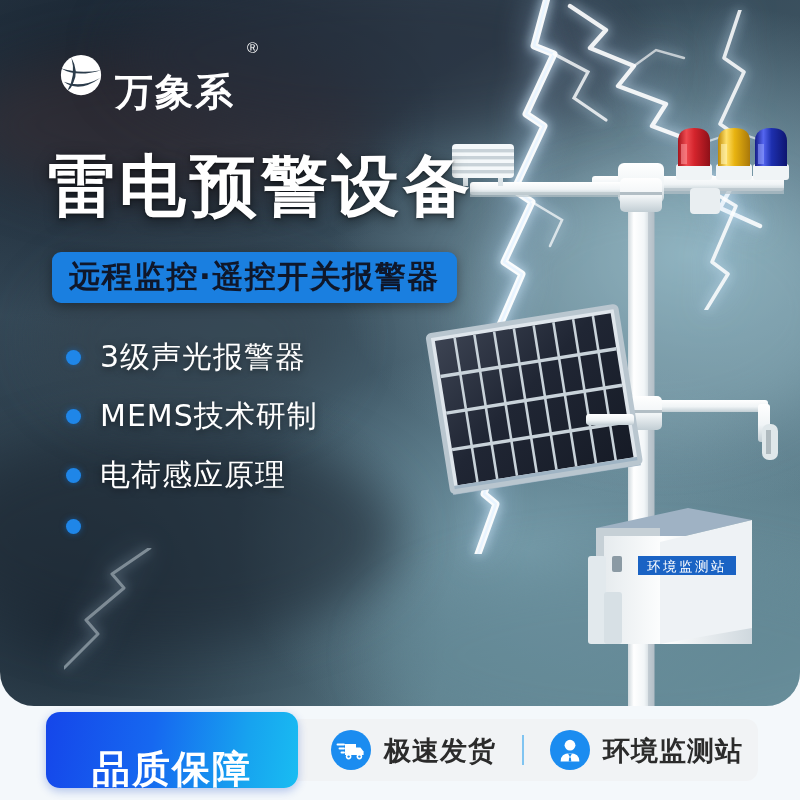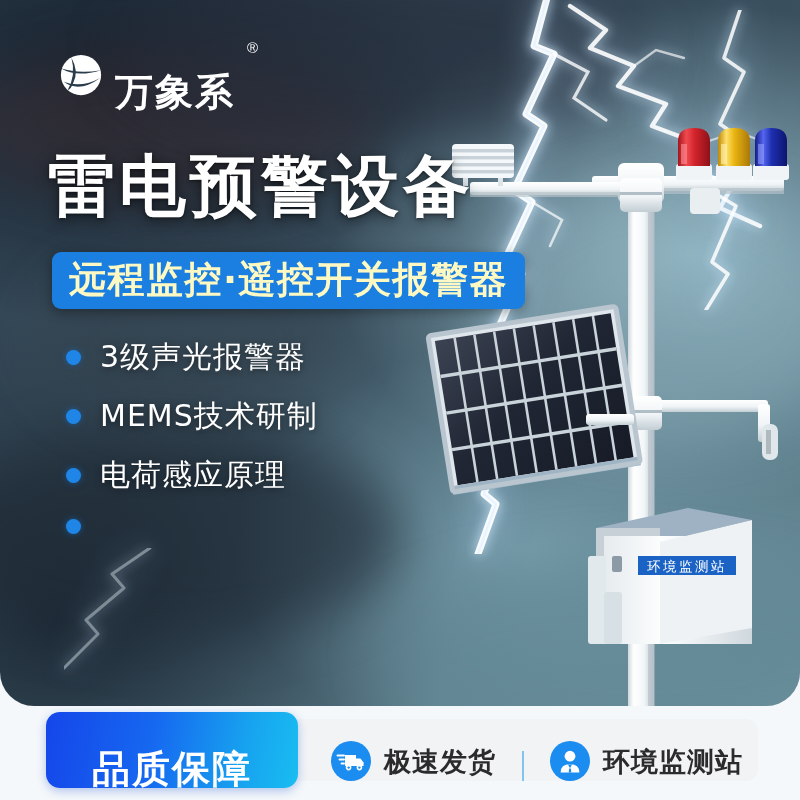--- a/index.html
+++ b/index.html
@@ -71,21 +71,21 @@
 
   .subbadge{
     position:absolute; left:52px; top:252px;
     background:#1a7fe0;
     border-radius:9px;
     padding:9px 17px 11px 17px;
     white-space:nowrap;
     box-shadow:0 3px 12px rgba(0,0,0,.34);
   }
   .subbadge span{
-    font-size:37px; font-weight:bold; color:#fef9c3; letter-spacing:1.5px;
+    font-size:31px; font-weight:bold; color:#0f172a; letter-spacing:1.5px;
     line-height:1; font-family:"DejaVu Sans","Liberation Sans",sans-serif;
   }
 
   .features{
     position:absolute; left:66px; top:342px;
     display:flex; flex-direction:column; gap:29px;
   }
   .feat{ display:flex; align-items:center; gap:19px; }
   .dot{
     width:15px; height:15px; border-radius:50%;
@@ -121,21 +121,21 @@
     display:flex; align-items:flex-end; justify-content:center;
     box-shadow:0 3px 10px rgba(20,70,200,.3);
   }
   .quality-pill span{
     font-size:38px; font-weight:bold; color:#ffffff; letter-spacing:2px;
     line-height:1; font-family:"DejaVu Sans","Liberation Sans",sans-serif;
   }
   .trust-items{
     position:relative; z-index:2;
     flex:1; height:62px;
-    display:flex; align-items:flex-end; justify-content:center; gap:26px;
+    display:flex; align-items:center; justify-content:center; gap:26px;
     padding-left:18px;
   }
   .trust-item{ display:flex; align-items:center; gap:13px; }
   .trust-ico{ width:40px; height:40px; flex:0 0 40px; }
   .trust-text{
     font-size:27px; font-weight:bold; color:#2b2b2b; letter-spacing:1px;
     line-height:1; white-space:nowrap;
     font-family:"DejaVu Sans","Liberation Sans",sans-serif;
   }
   .trust-sep{ width:2px; height:30px; background:#5ab4ef; opacity:.75; }

